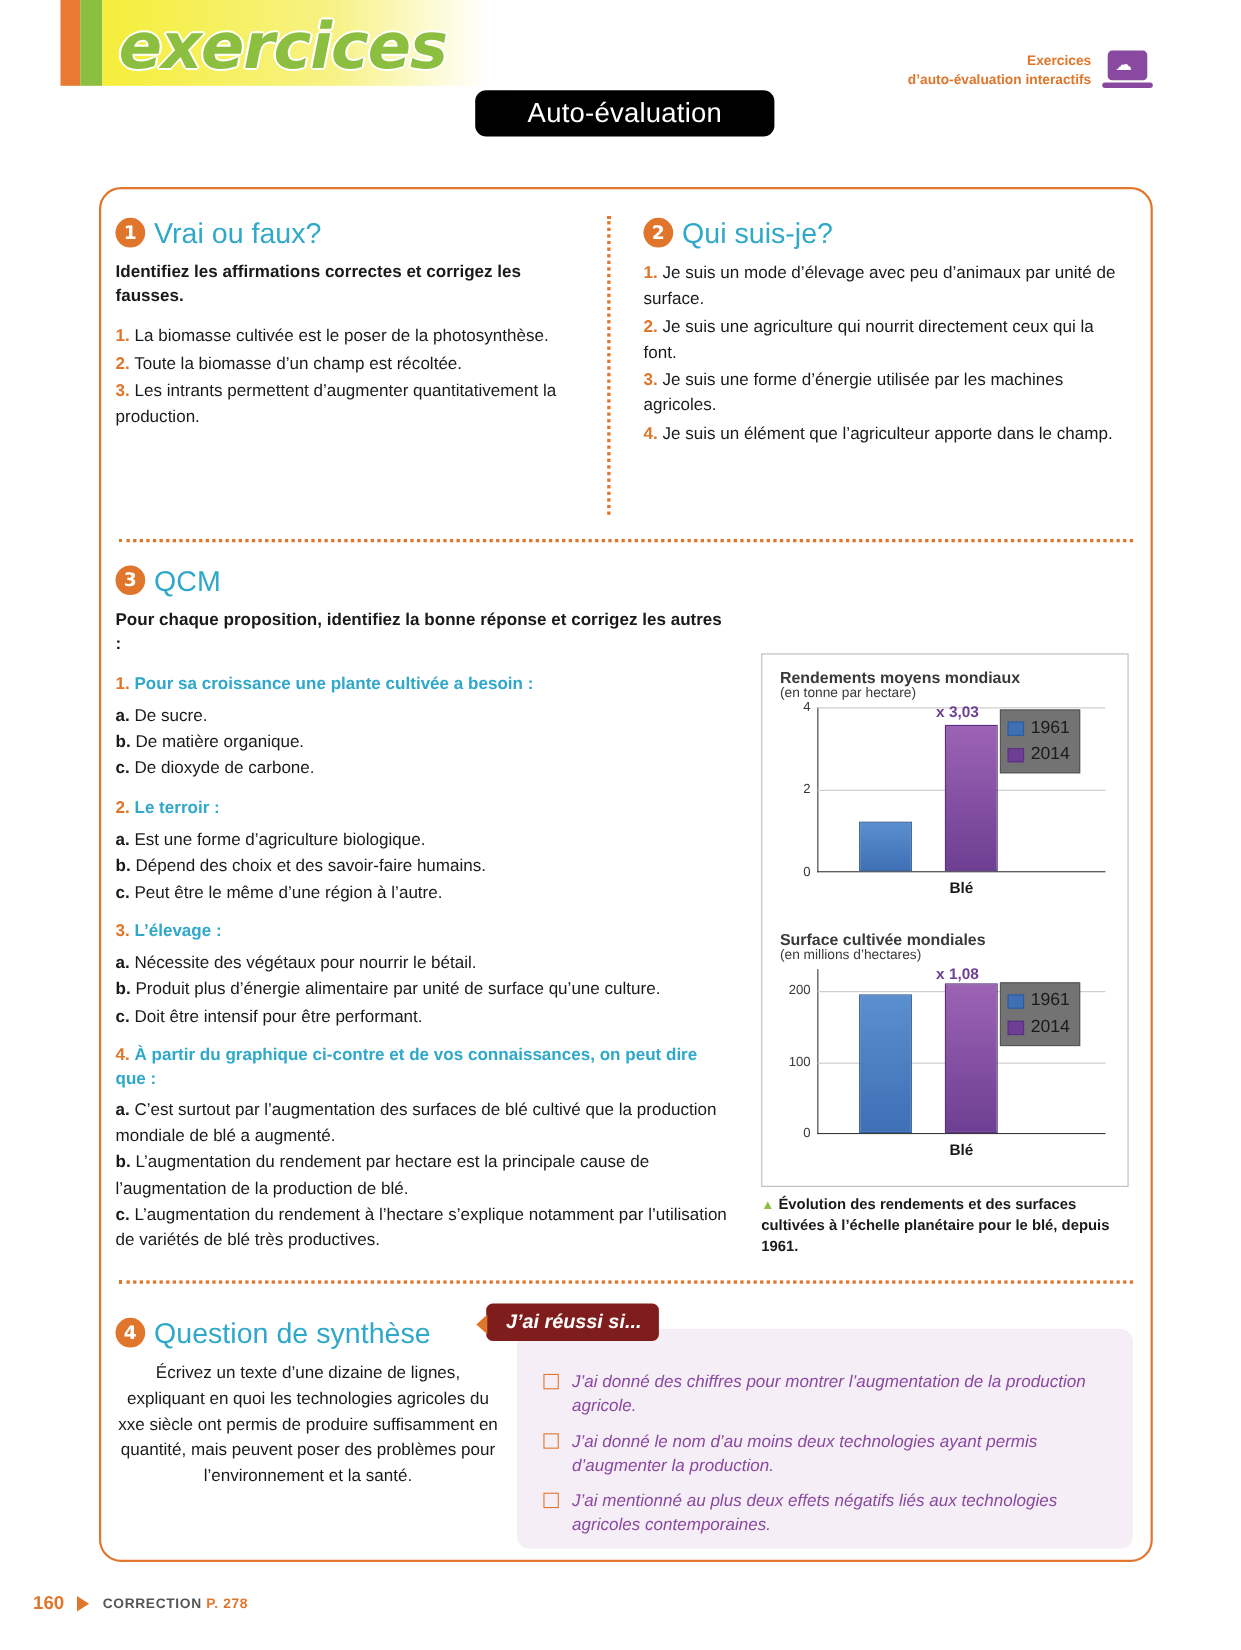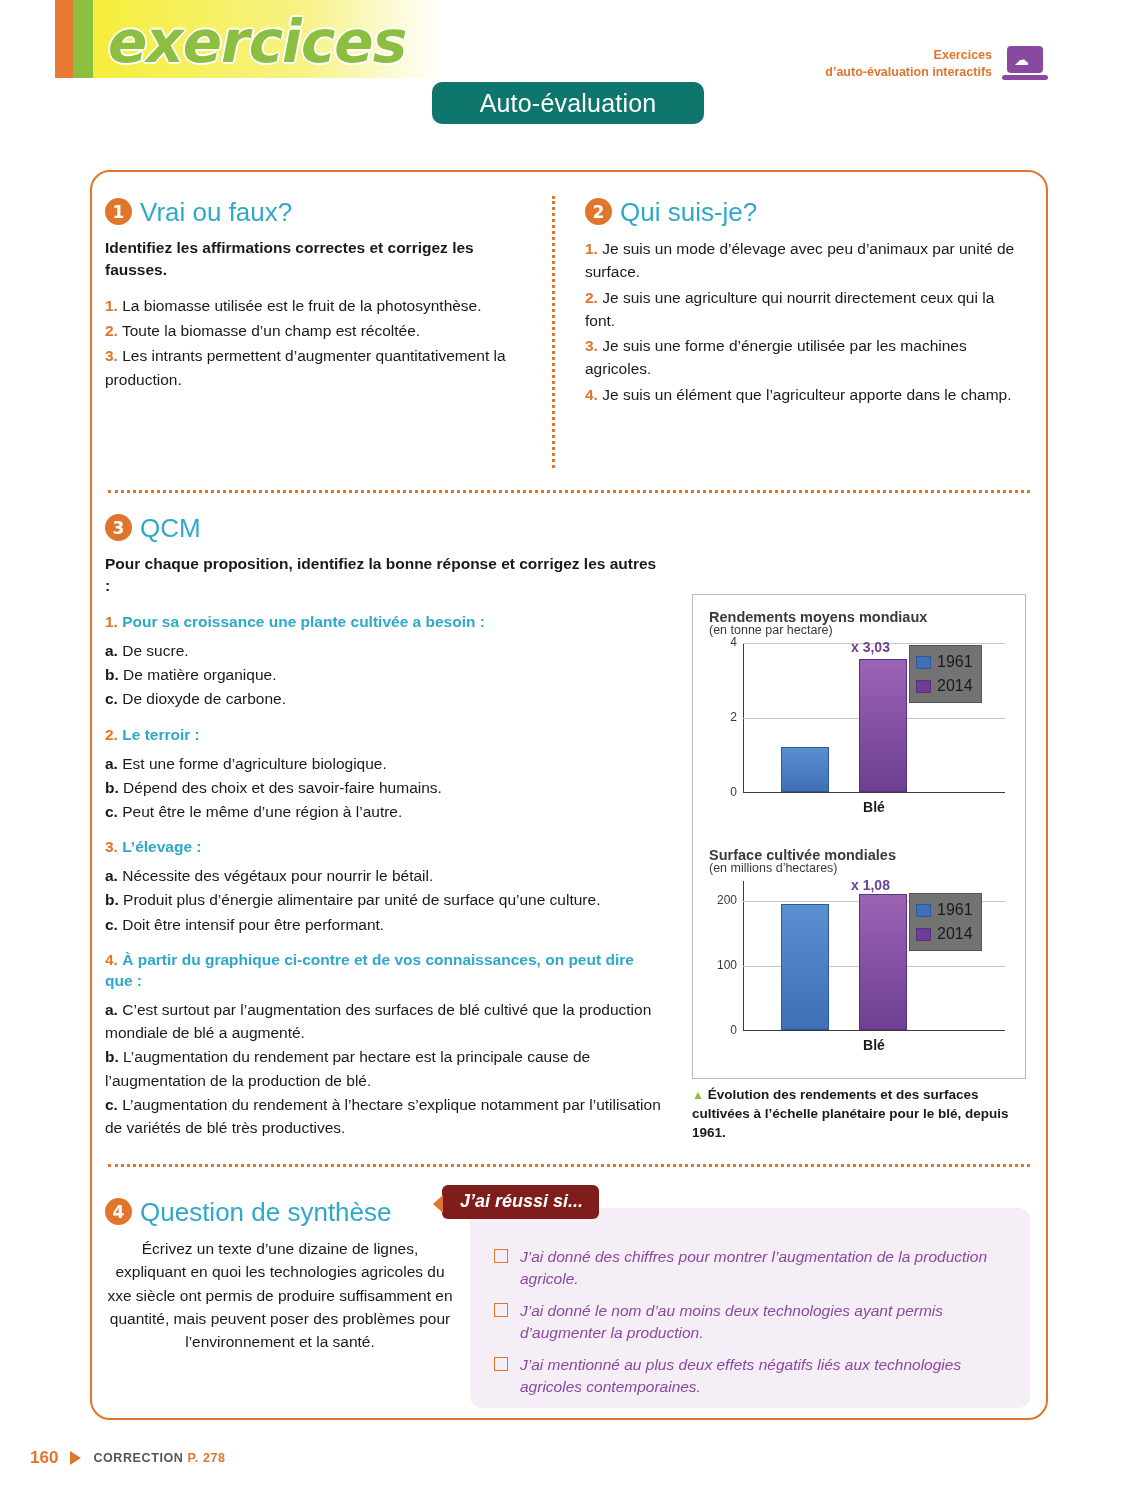--- a/index.html
+++ b/index.html
@@ -99,21 +99,21 @@
     line-height: 1;
   }
 
   
   .autoeval-tab {
     position: absolute;
     left: 432px;
     top: 82px;
     width: 272px;
     height: 42px;
-    background: #0f766e;
+    background: #000000;
     border-radius: 10px;
     color: #ffffff;
     font-size: 25px;
     display: flex;
     align-items: center;
     justify-content: center;
     letter-spacing: .2px;
   }
 
   
@@ -437,21 +437,21 @@
 <div class="autoeval-tab">Auto-évaluation</div>
 
 <div class="frame"></div>
 
 <div class="sec1">
   <div class="q-title">
     <span class="num-badge">1</span>
     <span class="txt">Vrai ou faux?</span>
   </div>
   <div class="lead">Identifiez les affirmations correctes et corrigez les fausses.</div>
-  <div class="item"><span class="n">1.</span> <span>La biomasse utilisée est le fruit de la photosynthèse.</span></div>
+  <div class="item"><span class="n">1.</span> <span>La biomasse cultivée est le poser de la photosynthèse.</span></div>
   <div class="item"><span class="n">2.</span> <span>Toute la biomasse d’un champ est récoltée.</span></div>
   <div class="item"><span class="n">3.</span> <span>Les intrants permettent d’augmenter quantitativement la production.</span></div>
 </div>
 
 <div class="vdivider"></div>
 
 <div class="sec2">
   <div class="q-title">
     <span class="num-badge">2</span>
     <span class="txt">Qui suis-je?</span>

